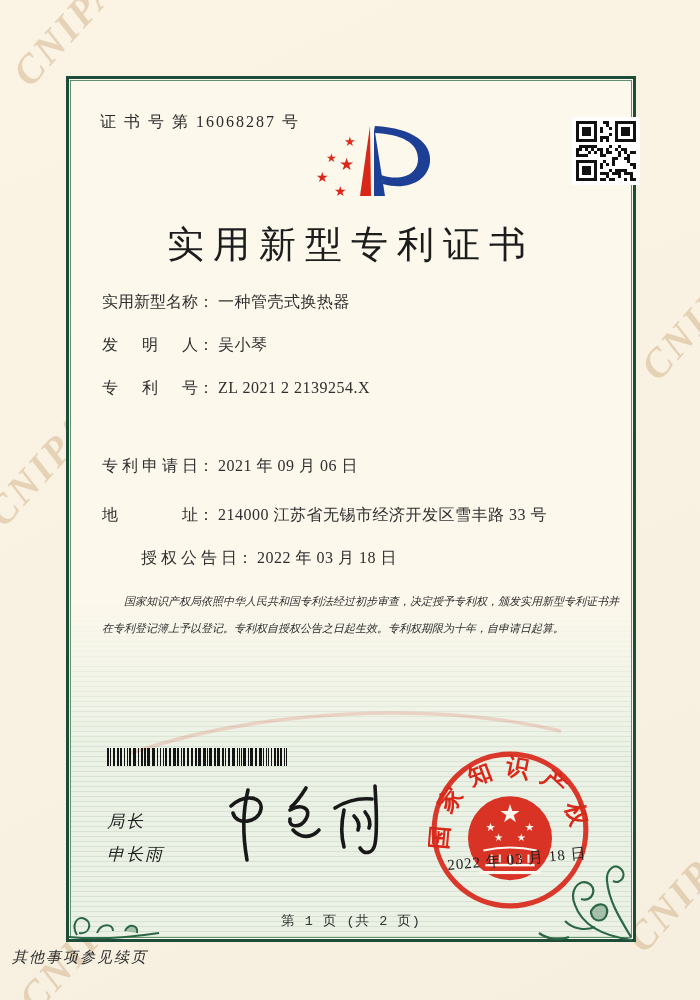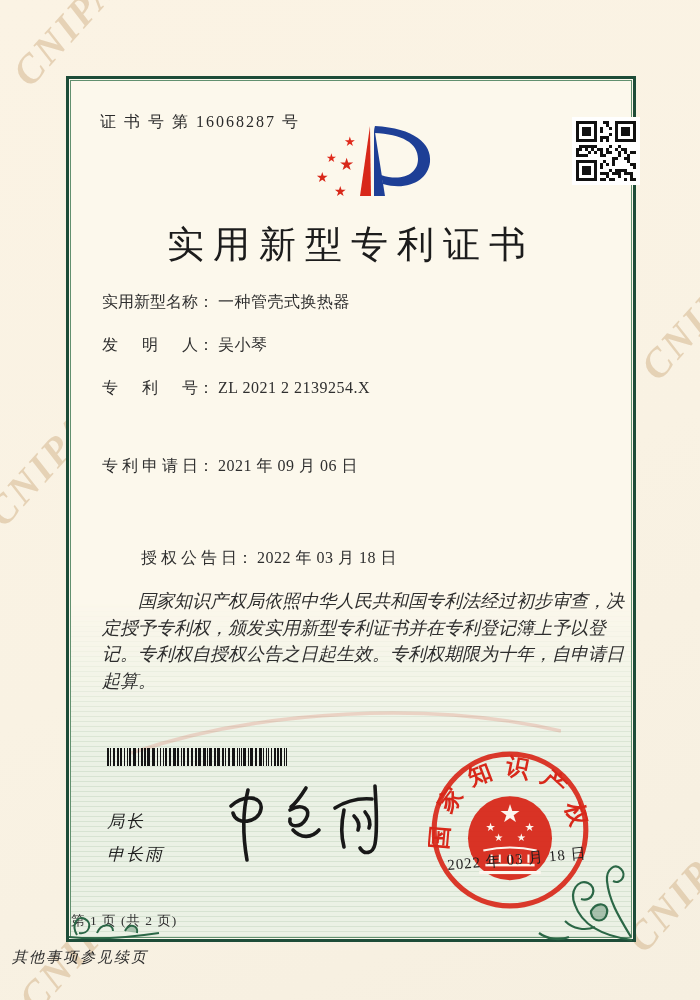--- a/index.html
+++ b/index.html
@@ -29,40 +29,40 @@
 
   .title { position:absolute; left:0; top:139px; width:100%; text-align:center;
            font-size:37px; font-weight:normal; letter-spacing:9px; color:#1c1c1c; }
 
   .frow { position:absolute; left:31px; width:540px; font-size:16px; color:#2f2f2f; white-space:nowrap; }
   .flabel { display:inline-block; width:96px; text-align:justify; text-align-last:justify; vertical-align:bottom; }
   .fcolon { display:inline-block; margin-right:4px; }
   .fvalue { letter-spacing:0.5px; }
   .fpair2 { position:absolute; left:309px; top:0; }
 
-  .bodytext { position:absolute; left:31px; top:507px; width:524px; font-size:18px;
+  .bodytext { position:absolute; left:31px; top:507px; width:524px; font-size:11px;
               line-height:26.5px; color:#2d2d2d; font-style:italic; }
   .bodytext p { text-indent:2em; }
 
   .red-arc { position:absolute; left:60px; top:608px; }
 
   .barcode { position:absolute; left:36px; top:667px; }
 
   .director { position:absolute; left:36px; font-family:"Liberation Sans","DejaVu Sans",sans-serif;
               font-size:17px; color:#222; letter-spacing:2px;font-style:italic; }
   .director-title { top:729px; }
   .director-name { top:762px; }
   .signature { position:absolute; left:151px; top:697px; }
 
   .seal { position:absolute; left:357px; top:667px; }
   .seal-date { position:absolute; left:376px; top:769px; width:140px; font-size:15px;
                color:#1f1f1f; letter-spacing:1px; transform:rotate(-5deg); white-space:nowrap; }
 
-  .page-info { position:absolute; left:0; top:831px; width:100%; text-align:left;
-               font-size:13.5px; color:#333; letter-spacing:1px; }
+  .page-info { position:absolute; left:0; top:831px; width:100%; text-align:center;
+               font-size:13.5px; color:#333; letter-spacing:1px;font-family:Liberation Mono, monospace; }
 
   .orn { position:absolute; z-index:3; }
   .orn-bl { left:-4px; bottom:-4px; }
   .orn-br { right:-4px; bottom:-6px; }
 
   .continuation { position:absolute; left:12px; top:948px; width:100%; text-align:left;
                   font-size:15px; font-style:italic; color:#2d2d2d; letter-spacing:2px; z-index:1; }
   .layer { position:absolute; inset:0; z-index:2; }
 </style>
 </head>
@@ -215,20 +215,23 @@
         </div>
         <div class="frow" style="top:254px;">
           <span class="flabel">发明人</span><span class="fcolon">：</span><span class="fvalue">吴小琴</span>
         </div>
         <div class="frow" style="top:297px;">
           <span class="flabel">专利号</span><span class="fcolon">：</span><span class="fvalue">ZL 2021 2 2139254.X</span>
         </div>
         <div class="frow" style="top:339px;margin-top:36px;">
           <span class="flabel">专利申请日</span><span class="fcolon">：</span><span class="fvalue">2021 年 09 月 06 日</span>
         </div>
+        <div class="frow" style="top:424px;">
+          <span class="flabel">地址</span><span class="fcolon">：</span><span class="fvalue">214000 江苏省无锡市经济开发区雪丰路 33 号</span>
+        </div>
         <div class="frow" style="top:467px;margin-left:39px;">
           <span class="flabel">授权公告日</span><span class="fcolon">：</span><span class="fvalue">2022 年 03 月 18 日</span>
         </div>
 
         <div class="bodytext">
           <p>国家知识产权局依照中华人民共和国专利法经过初步审查，决定授予专利权，颁发实用新型专利证书并在专利登记簿上予以登记。专利权自授权公告之日起生效。专利权期限为十年，自申请日起算。</p>
         </div>
 
         <svg class="barcode" width="184" height="18" viewBox="0 0 184 18">
           <g id="barcode-bars" fill="#141414">

